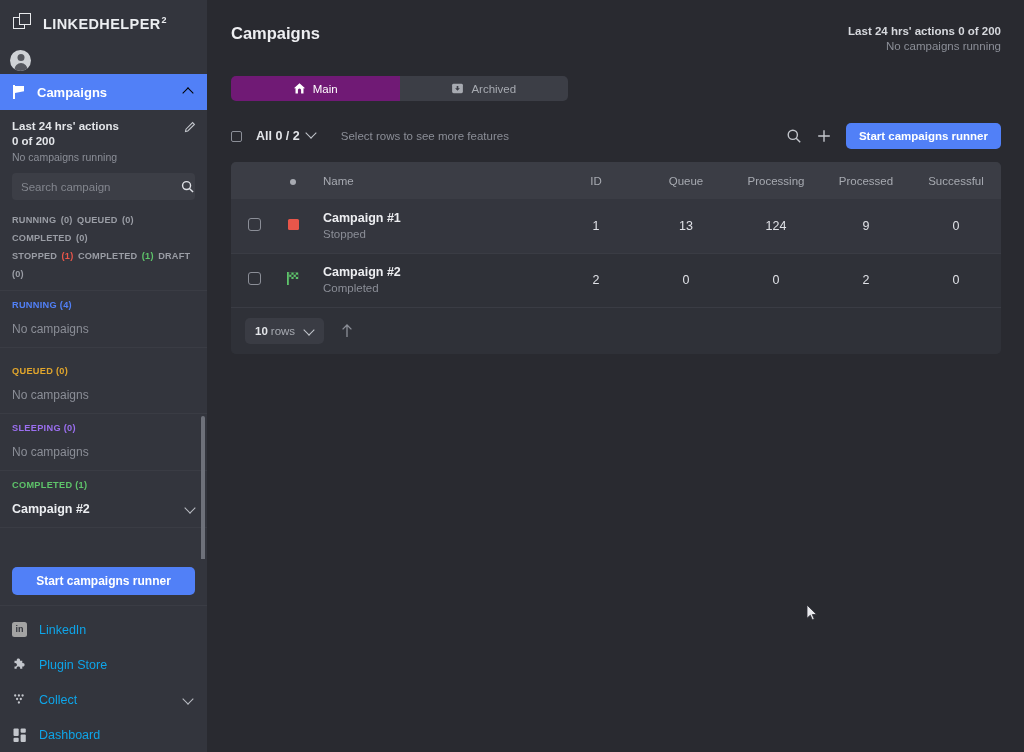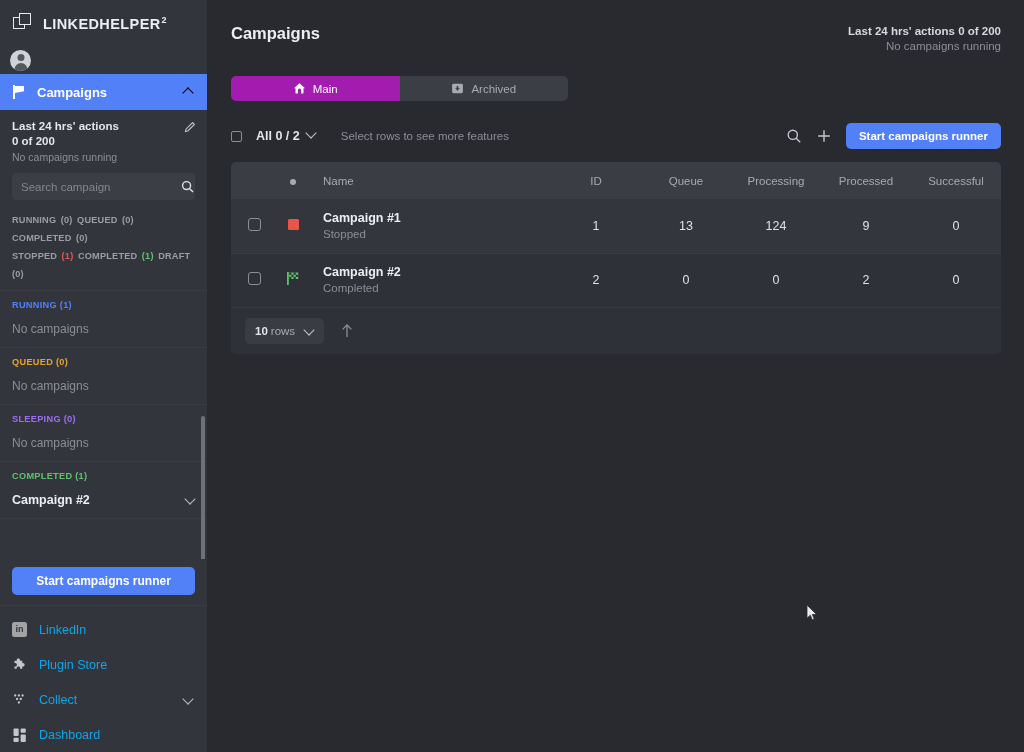--- a/index.html
+++ b/index.html
@@ -101,21 +101,21 @@
 
   
   .camp-scroll {
     flex: 1 1 auto; overflow: hidden; position: relative;
     border-top: 1px solid #3a3c44;
   }
   .camp-group { border-bottom: 1px solid #3a3c44; padding: 9px 12px 11px 12px; }
   .camp-group:last-child { border-bottom:none; }
   .grp-head { font-size:9.2px; font-weight:700; letter-spacing:.3px; margin-bottom:12px;}
   .c-running { color:#5180f7; }
-  .c-queued  { color:#e0a52c; }
+  .c-queued  { color:#e0a52c;margin-top:9px; }
   .c-sleeping{ color:#9b6ff0; }
   .c-stopped { color:#e8564a; }
   .c-completed{ color:#5ec46a; }
   .grp-empty { font-size:12px; color:#8b8e97; }
   .camp-row { display:flex; align-items:center; gap:10px; }
   .camp-row .nm { flex:1; font-size:12.5px; font-weight:700; color:#eceef1; }
   .play-tri {
     width:0;height:0;border-left:10px solid #4f7ff5;
     border-top:6px solid transparent;border-bottom:6px solid transparent;
     cursor:pointer; flex:0 0 10px;
@@ -153,21 +153,21 @@
   .page-title { font-size:16.5px; font-weight:700; color:#edeef1; flex:1; }
   .head-right { text-align:right; }
   .hr-1 { font-size:11.5px; font-weight:700; color:#d6d8dd; line-height:15px; }
   .hr-2 { font-size:11.5px; color:#8b8e97; line-height:15px; }
 
   .tabs { display:flex; margin-top: 22px; border-radius:5px; overflow:hidden; width:337px; }
   .tab {
     flex:1; height:25px; display:flex; align-items:center; justify-content:center;
     gap:7px; font-size:11.5px; cursor:pointer;
   }
-  .tab.active { background:#a21caf; color:#fff; font-weight:400;}
+  .tab.active { background:#701a75; color:#fff; font-weight:400;}
   .tab.inactive { background:#3c3e46; color:#a7aab1; }
 
   .toolbar { display:flex; align-items:center; margin-top: 21px; height:28px; gap:0; }
   .cbox {
     width:11px;height:11px;border:1.4px solid #8b8e97;border-radius:2px;
     flex:0 0 11px; cursor:pointer;
   }
   .all-sel {
     display:flex;gap:6px;margin-left:14px;cursor:pointer;
     font-size:12.5px;font-weight:700;color:#e3e5e9;
@@ -286,21 +286,21 @@
         <span class="lg-label">COMPLETED</span>
         <span class="lg-green">(1)</span>
         <span class="lg-label">DRAFT</span>
         <span class="lg-zero">(0)</span>
       </div>
     </div>
 
     <div class="camp-scroll">
 
       <div class="camp-group">
-        <div class="grp-head c-running">RUNNING (1)</div>
+        <div class="grp-head c-running">RUNNING (4)</div>
         <div class="grp-empty">No campaigns</div>
       </div>
 
       <div class="camp-group">
         <div class="grp-head c-queued">QUEUED (0)</div>
         <div class="grp-empty">No campaigns</div>
       </div>
 
       <div class="camp-group">
         <div class="grp-head c-sleeping">SLEEPING (0)</div>

